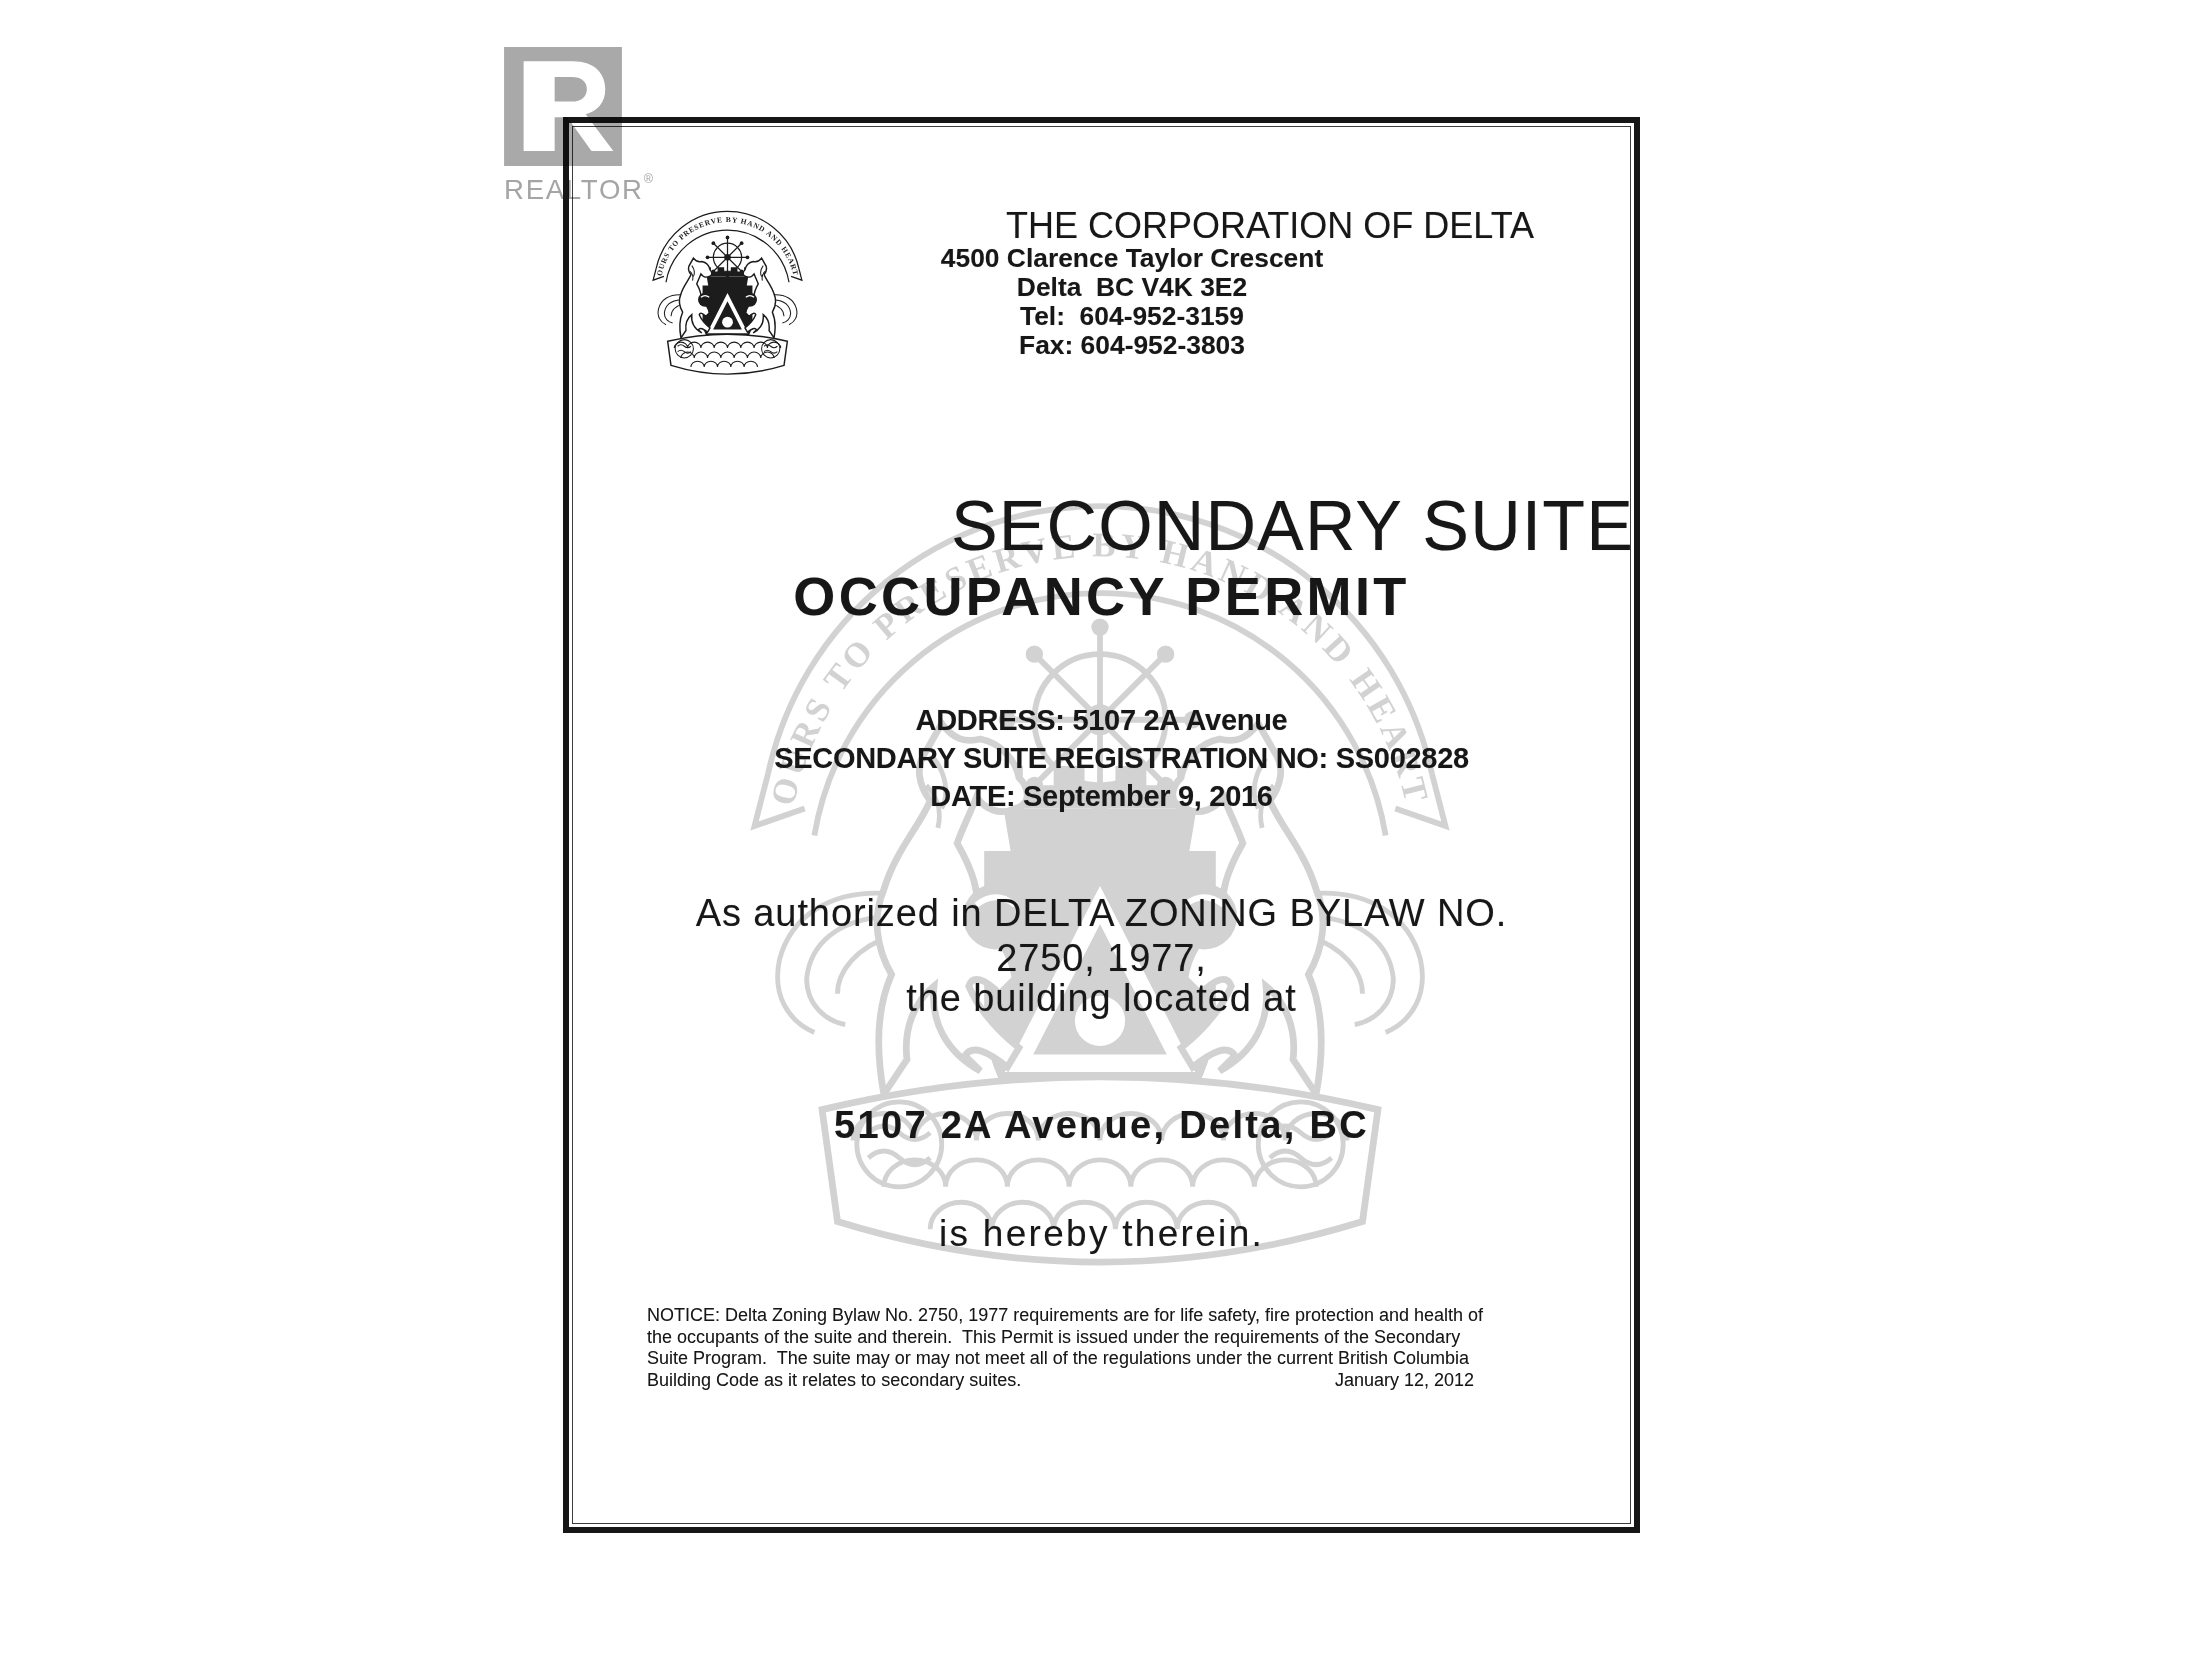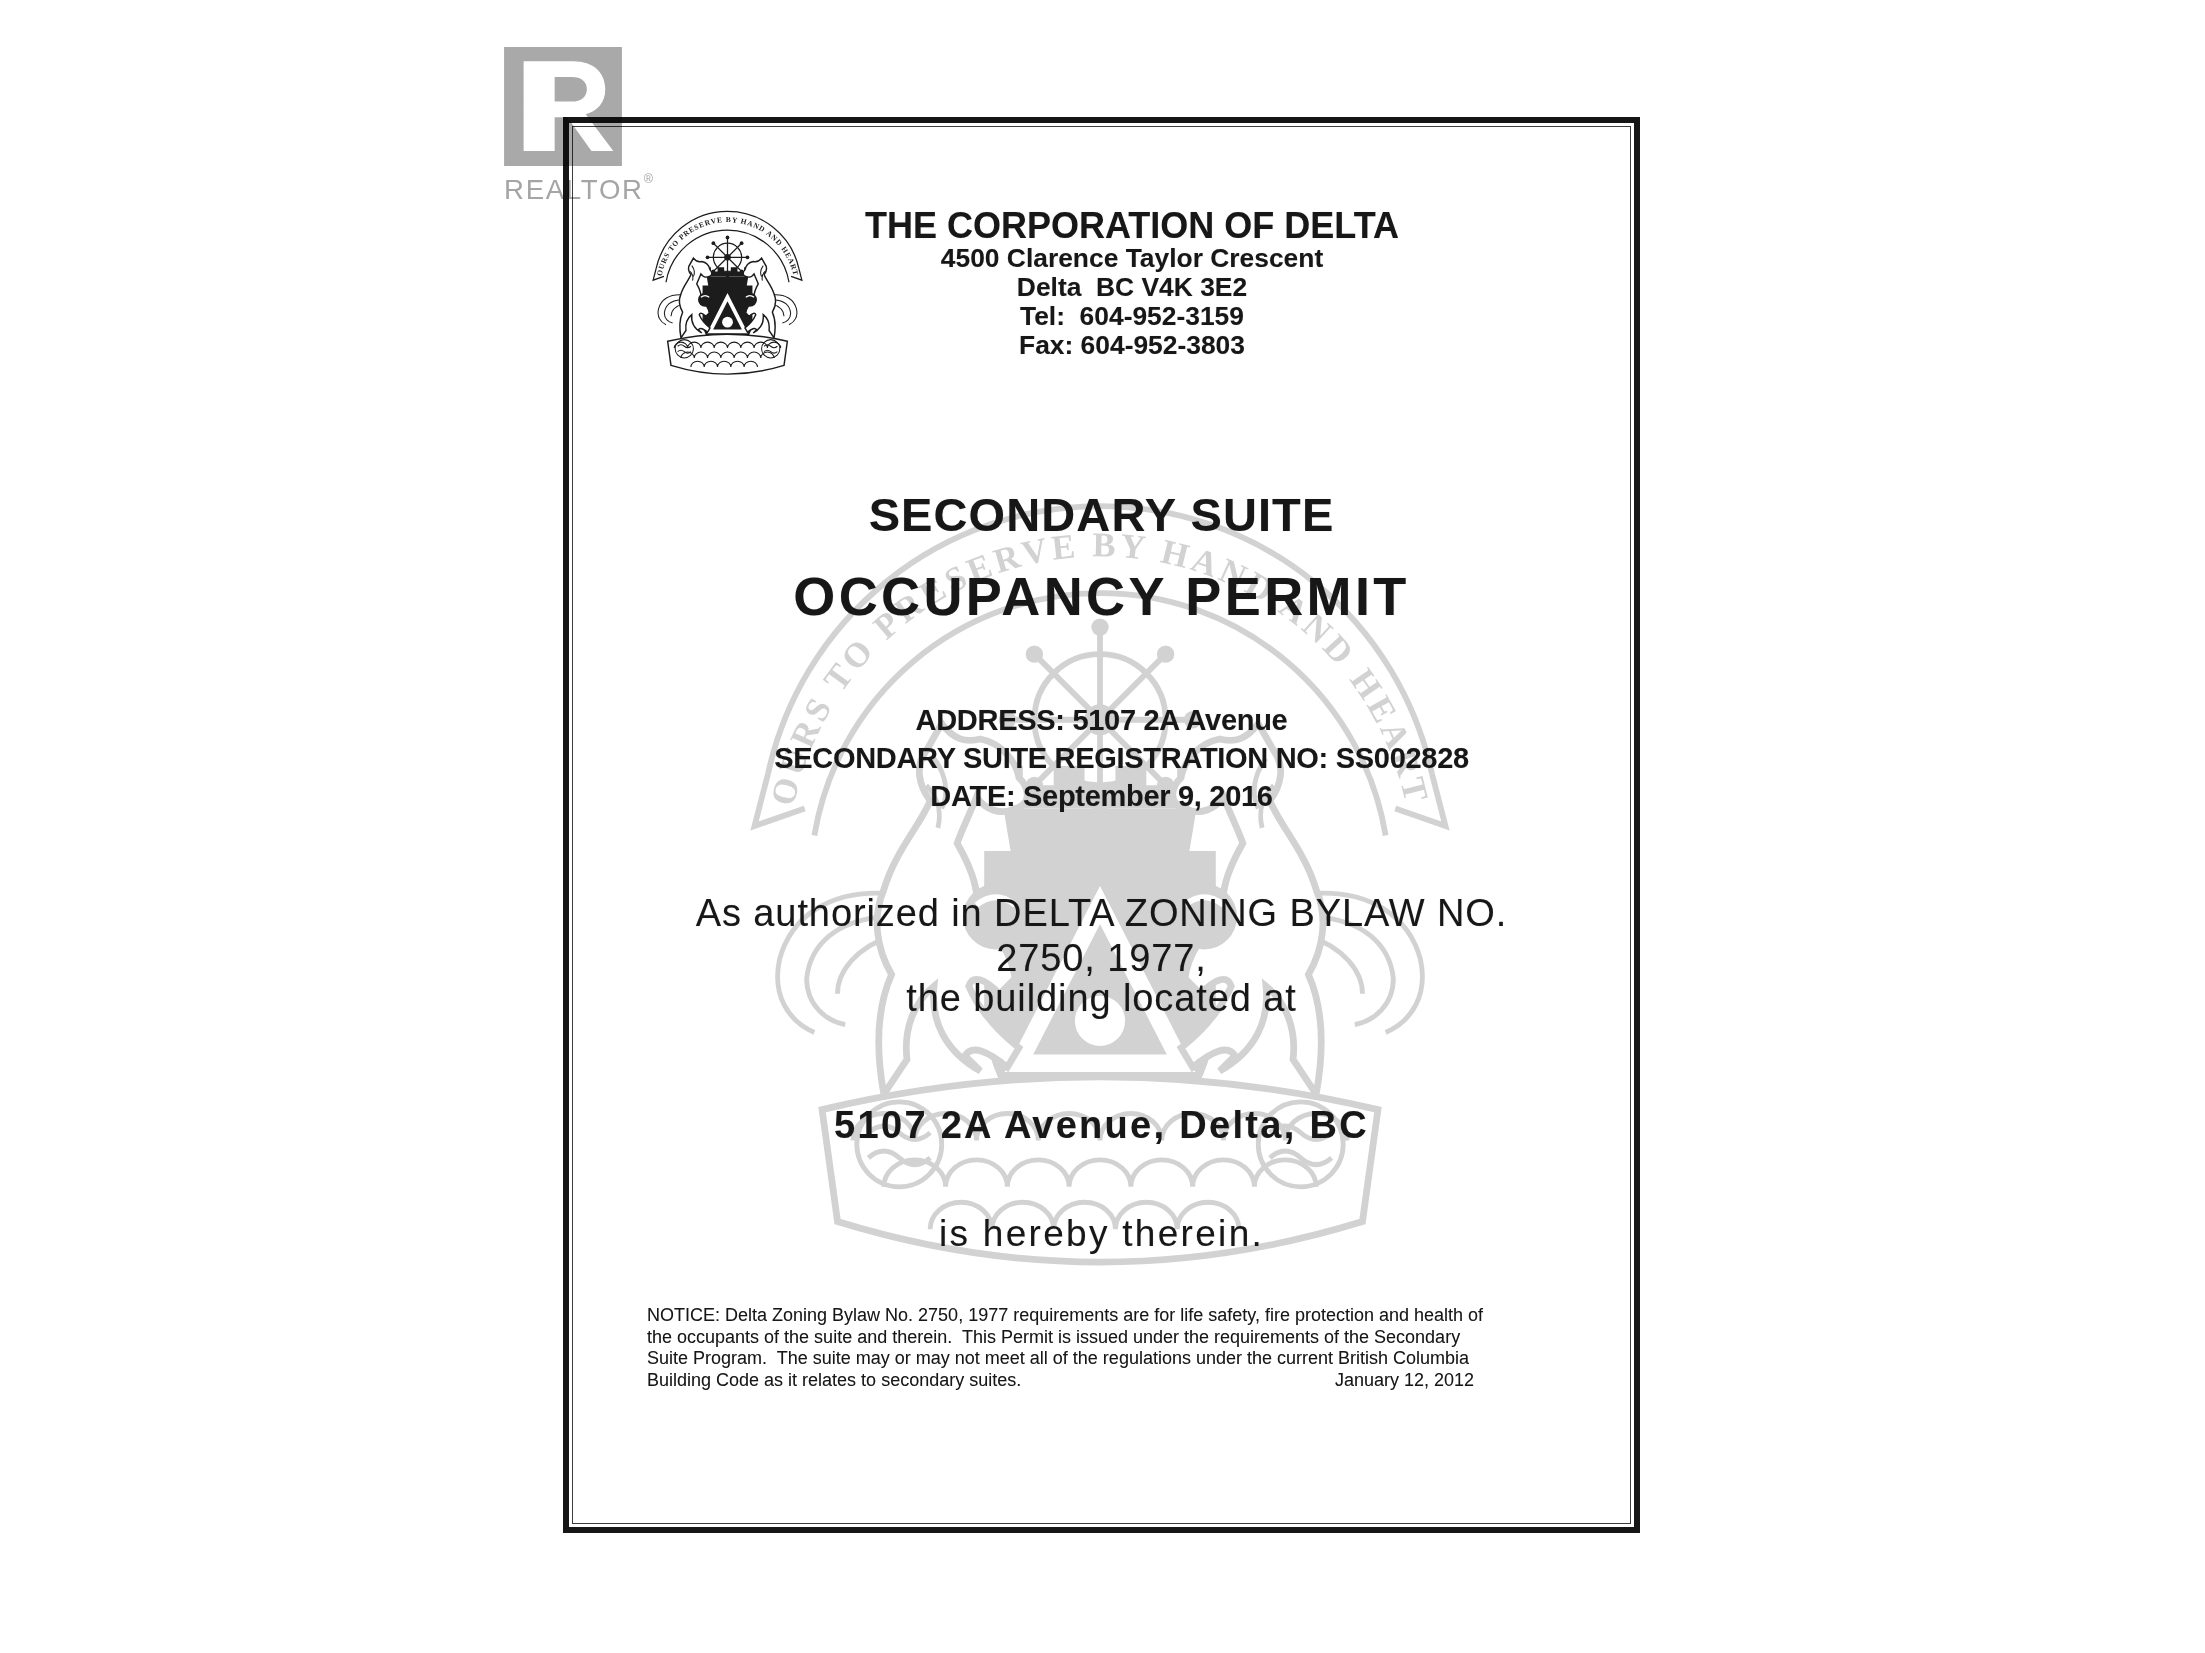--- a/index.html
+++ b/index.html
@@ -20,24 +20,24 @@
   .crest{position:absolute;}
   .crest-small{left:71px;top:72px;width:175px;height:187px;color:#1c1c1c;}
   .crest-watermark{left:145px;top:279px;width:772px;height:925px;color:#d2d2d2;}
 
   .tline{position:absolute;left:0;width:100%;text-align:center;color:#171717;line-height:1;
          white-space:pre;text-shadow:0 0 1.1px rgba(0,0,0,.22);}
 
   
   .header-block{position:absolute;left:161px;top:84px;width:804px;text-align:center;color:#171717;
                 text-shadow:0 0 1.1px rgba(0,0,0,.22);}
-  .hdr-org{font-size:36px;font-weight:bold;line-height:37px;white-space:pre;}
+  .hdr-org{font-size:36px;font-weight:normal;line-height:37px;white-space:pre;text-align:right;}
   .hdr-line{font-size:26.4px;font-weight:bold;line-height:29px;white-space:pre;}
 
-  .title1{top:368px;font-size:47px;font-weight:bold;letter-spacing:1.1px;}
+  .title1{top:368px;font-size:70px;font-weight:normal;letter-spacing:1.1px;text-align:right;}
   .title2{top:446px;font-size:54px;font-weight:bold;letter-spacing:3.4px;}
 
   .detail1{top:583px;font-size:29px;font-weight:bold;letter-spacing:-0.3px;}
   .detail2{top:621px;font-size:29px;font-weight:bold;letter-spacing:-0.3px;padding-left:20px;}
   .detail3{top:659px;font-size:29px;font-weight:bold;letter-spacing:-0.3px;}
 
   .body1{top:771px;font-size:38px;letter-spacing:0.9px;}
   .body2{top:816px;font-size:38px;letter-spacing:0.9px;}
   .body3{top:856px;font-size:38px;letter-spacing:0.9px;}
 

